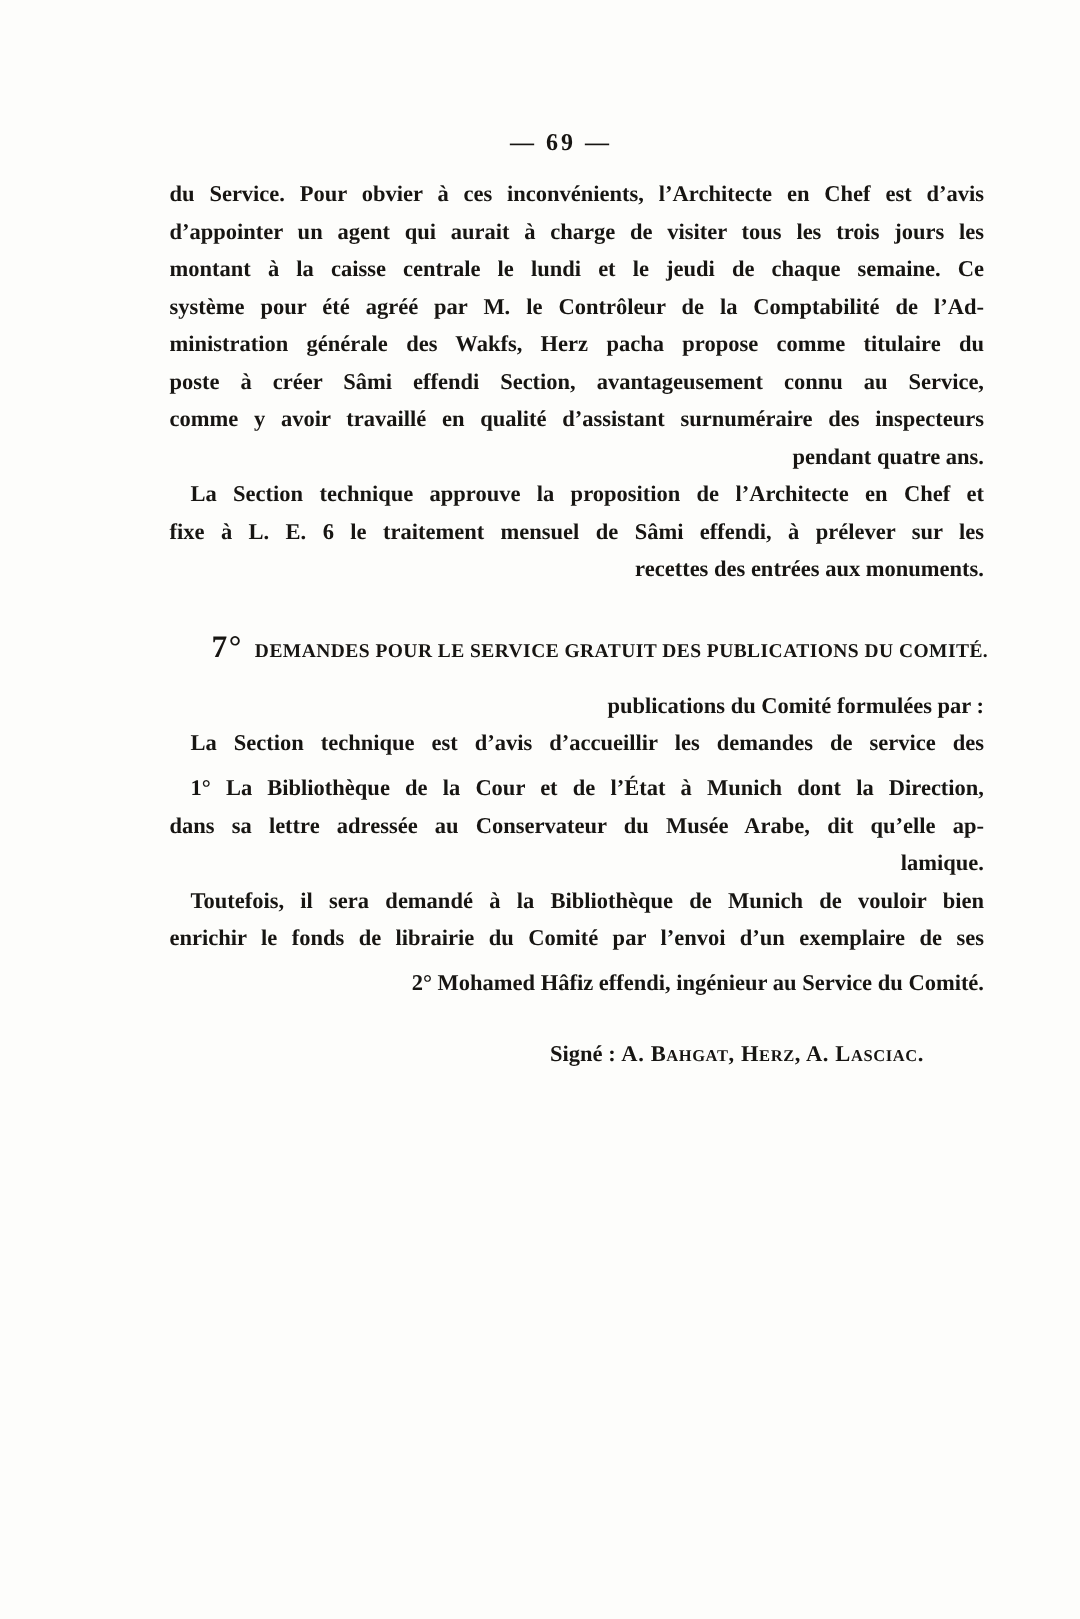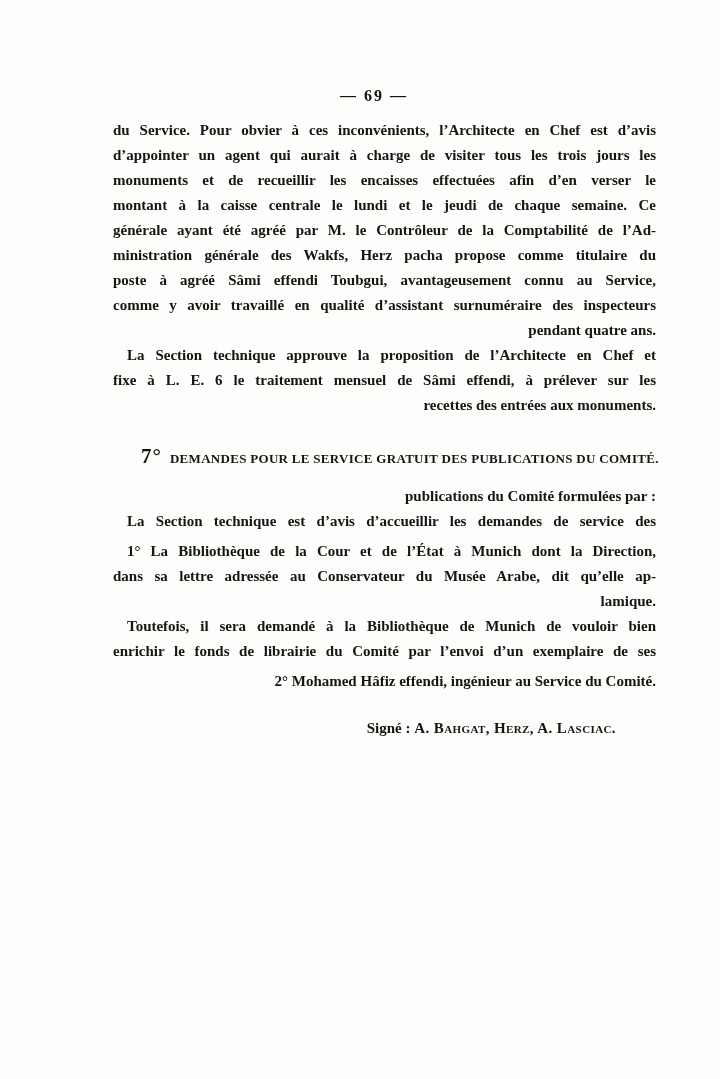--- a/index.html
+++ b/index.html
@@ -75,25 +75,24 @@
 </style>
 </head>
 <body>
 
 <div class="page">
   <div class="page-number">— 69 —</div>
   <div class="doc" id="doc">
       <div class="para">
         <div class="line just">du Service. Pour obvier à ces inconvénients, l’Architecte en Chef est d’avis</div>
         <div class="line just">d’appointer un agent qui aurait à charge de visiter tous les trois jours les</div>
-        <div class="line just">monuments et de recueillir les encaisses effectuées afin d’en verser le</div>
         <div class="line just">montant à la caisse centrale le lundi et le jeudi de chaque semaine. Ce</div>
-        <div class="line just">générale ayant été agréé par M. le Contrôleur de la Comptabilité de l’Ad-</div>
+        <div class="line just">système pour été agréé par M. le Contrôleur de la Comptabilité de l’Ad-</div>
         <div class="line just">ministration générale des Wakfs, Herz pacha propose comme titulaire du</div>
-        <div class="line just">poste à agréé Sâmi effendi Toubgui, avantageusement connu au Service,</div>
+        <div class="line just">poste à créer Sâmi effendi Section, avantageusement connu au Service,</div>
         <div class="line just">comme y avoir travaillé en qualité d’assistant surnuméraire des inspecteurs</div>
         <div class="line">pendant quatre ans.</div>
       </div>
       <div class="para">
         <div class="line just indent">La Section technique approuve la proposition de l’Architecte en Chef et</div>
         <div class="line just">fixe à L. E. 6 le traitement mensuel de Sâmi effendi, à prélever sur les</div>
         <div class="line">recettes des entrées aux monuments.</div>
       </div>
       <div class="heading"><span class="h-num">7°</span><span class="h-text">DEMANDES POUR LE SERVICE GRATUIT DES PUBLICATIONS DU COMITÉ.</span></div>
       <div class="para">

